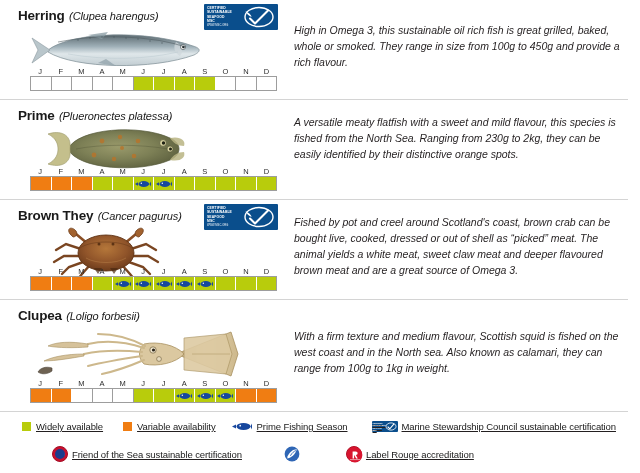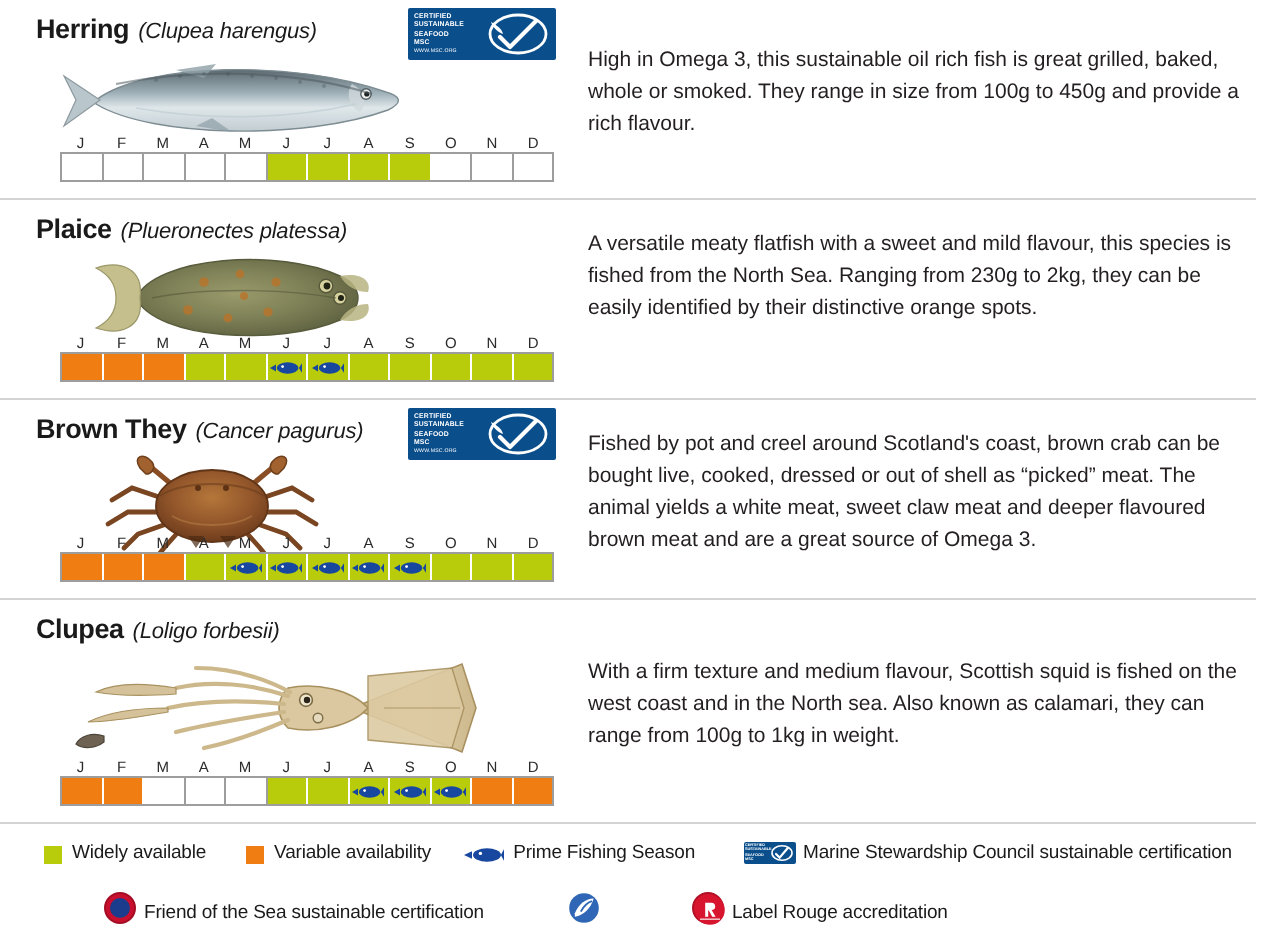--- a/index.html
+++ b/index.html
@@ -13,21 +13,21 @@
   #root { position: relative; width: 640px; height: 473px; }
 
   
   .species-row {
     position: absolute;
     left: 0; right: 12px;
     display: flex;
     border-bottom: 1px solid #d4d4d4;
   }
   .left-col  { width: 288px; position: relative; padding-left: 18px; }
-  .right-col { flex: 1; padding-left: 6px; padding-right: 0; }
+  .right-col { flex: 1; padding-left: 6px; padding-right: 0; font-style: italic; }
 
   .sp-title { margin-top: 6px; white-space: nowrap; }
   .sp-name {
     font-size: 13.5px; font-weight: bold; letter-spacing: -0.2px;
     color: #1a1a1a;
   }
   .sp-latin {
     font-size: 11px; font-style: italic; color: #1a1a1a;
     letter-spacing: -0.1px;
   }
@@ -74,21 +74,21 @@
   .cell.empty { background: #ffffff; border-right: 1px solid #9d9d9d; }
   .cell.empty:last-child { border-right: none; }
   .cell svg { position: absolute; top: 50%; left: 50%;
               transform: translate(-50%, -50%); }
 
   
   .legend { position: absolute; left: 0; right: 0; bottom: 0; height: 58px; }
   .legend-row { display: flex; align-items: center; }
   .legend-row.r1 { position: absolute; top: 6px; left: 22px; }
   .legend-row.r2 { position: absolute; top: 31px; left: 52px; gap: 16px; }
-  .leg-item { display: flex; align-items: flex-end; }
+  .leg-item { display: flex; align-items: center; text-decoration: underline; }
   .leg-label {
     font-size: 9.5px; color: #1a1a1a; white-space: nowrap;
     letter-spacing: -0.1px;
   }
   .swatch { width: 9px; height: 9px; margin-right: 5px; }
 
   .mini-msc {
     width: 26px; height: 11px; background: #0a4e8c;
     margin-right: 4px; position: relative; border-radius: 1px;
     display: flex; align-items: center; padding: 1px;
@@ -204,21 +204,21 @@
     </div>
 
     <div class="right-col">
       <p class="desc" style="font-size:10.5px; line-height:16px; margin-top:22px;">High in Omega 3, this sustainable oil rich fish is great grilled, baked, whole or smoked. They range in size from 100g to 450g and provide a rich flavour.</p>
     </div>
   </div>
 
   <div class="species-row" style="top:100px; height:100px;">
     <div class="left-col">
       <div class="sp-title">
-        <span class="sp-name">Plaice</span>
+        <span class="sp-name">Prime</span>
         <span class="sp-latin">(Plueronectes platessa)</span>
       </div>
 
       <div class="illus">
         <svg width="180" height="50" viewBox="0 0 180 50" style="left:12px; top:-2px;">
           <defs>
             <radialGradient id="pg" cx="45%" cy="45%" r="60%">
               <stop offset="0%" stop-color="#9a9a6b"></stop>
               <stop offset="55%" stop-color="#7d8056"></stop>
               <stop offset="100%" stop-color="#5f6240"></stop>

